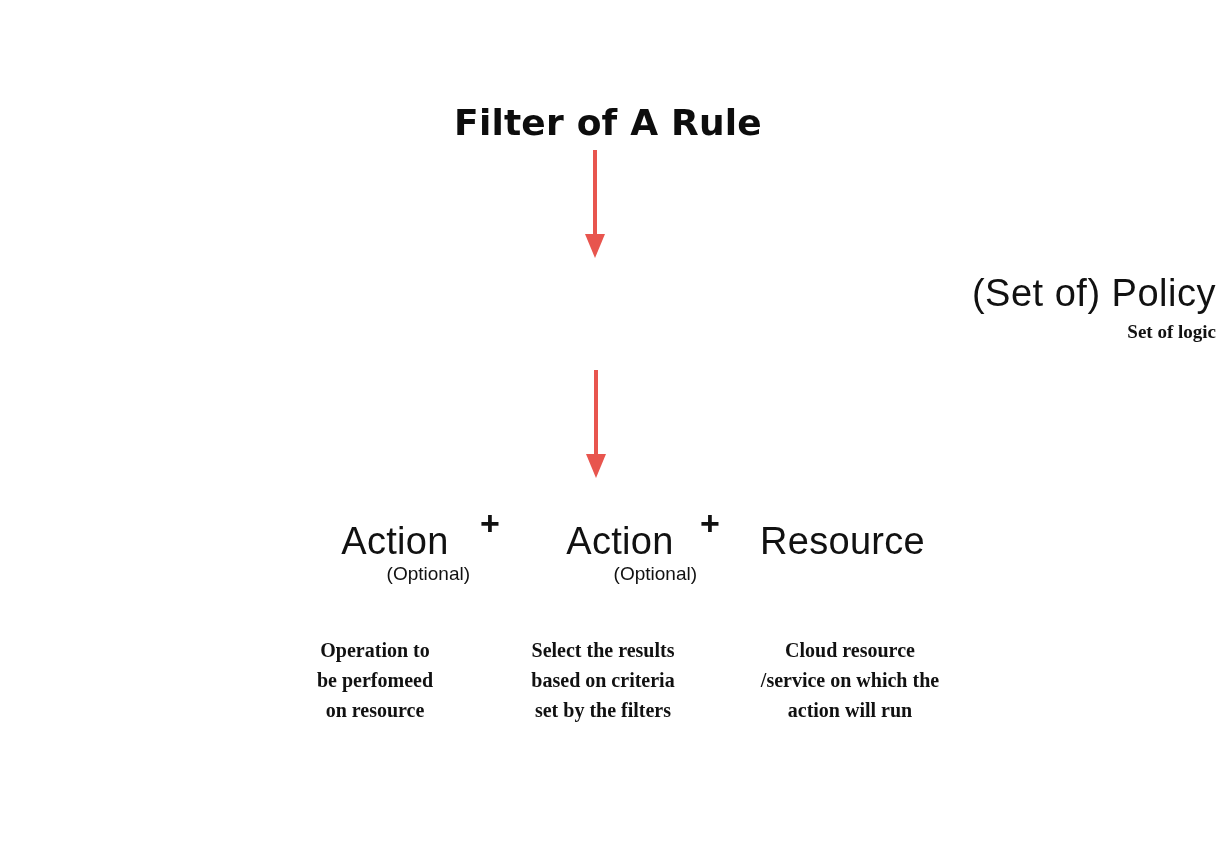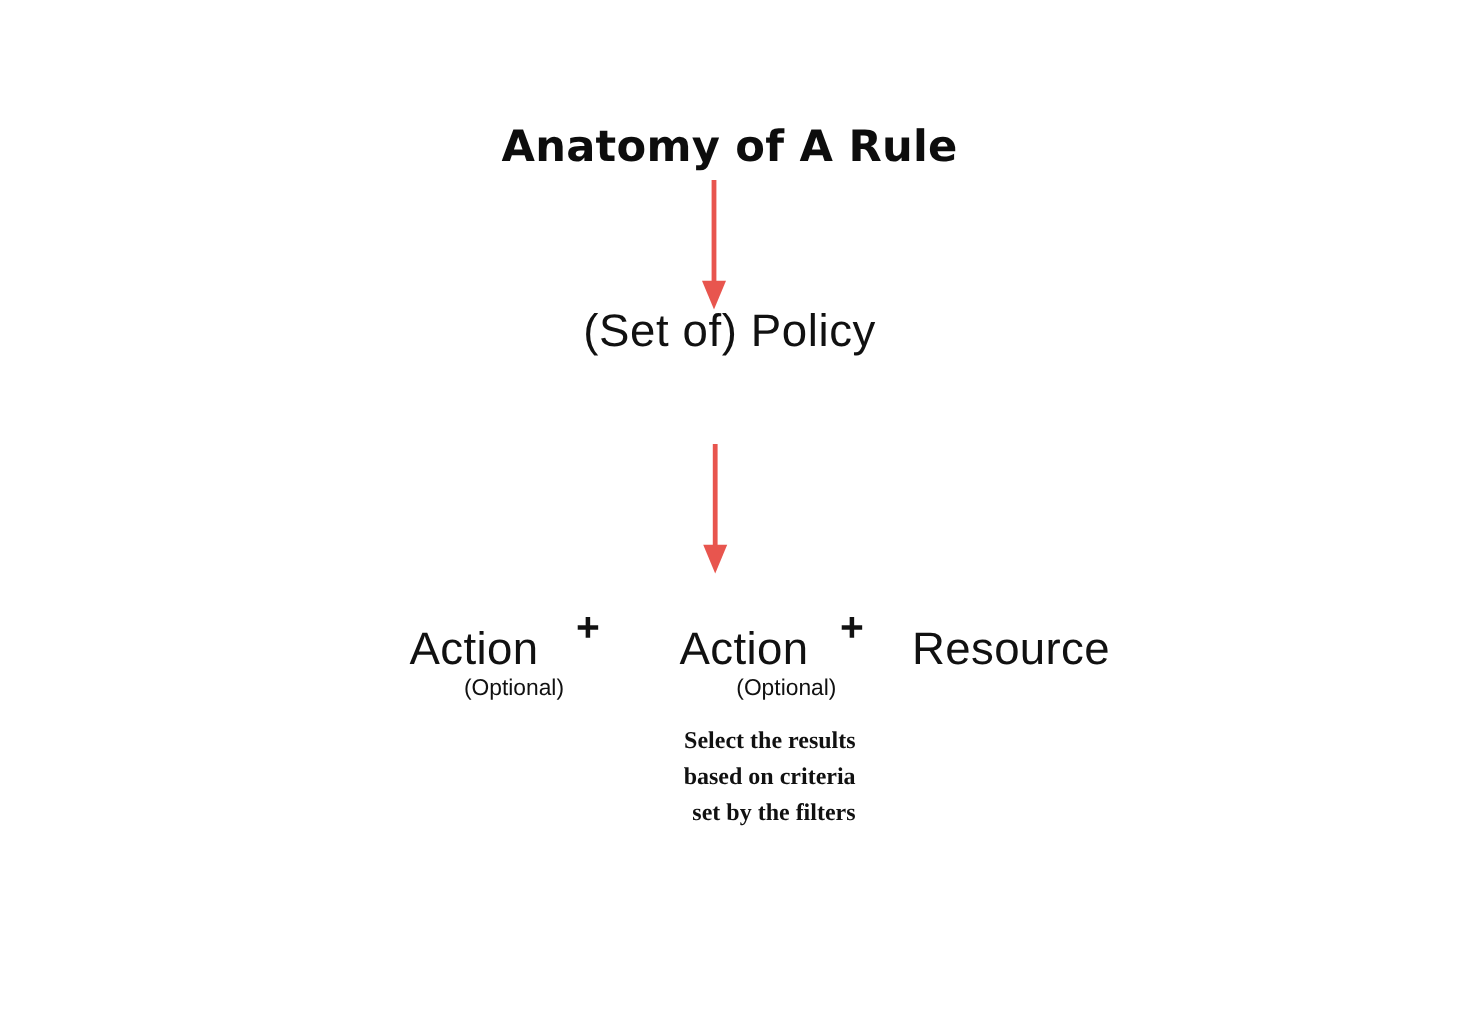--- a/index.html
+++ b/index.html
@@ -36,24 +36,24 @@
   }
 
   
   .arrow {
     position: absolute;
   }
 
   
   .policy {
     position: absolute;
-    top: 255px;
+    top: 272px;
     left: 0;
     width: 1216px;
-    text-align: center;
+    text-align: right;
   }
   .policy-title {
     font-family: "Liberation Sans", sans-serif;
     font-weight: 400;
     font-size: 38px;
     color: #111111;
     letter-spacing: 0.5px;
   }
   .policy-sub {
     margin-top: 6px;
@@ -108,44 +108,51 @@
     font-size: 20px;
     line-height: 30px;
     color: #111111;
   }
 </style>
 </head>
 <body>
 
 <div class="stage">
 
-  <div class="title">Anatomy of A Rule</div>
+  <div class="title">Filter of A Rule</div>
 
   <svg class="arrow" style="left:570px; top:150px;" width="50" height="112" viewBox="0 0 50 112">
     <line x1="25" y1="0" x2="25" y2="88" stroke="#e8554e" stroke-width="4"></line>
     <polygon points="25,108 15,84 35,84" fill="#e8554e"></polygon>
   </svg>
 
   <div class="policy">
     <div class="policy-title">(Set of) Policy</div>
+    <div class="policy-sub">Set of logic</div>
   </div>
 
   <svg class="arrow" style="left:572px; top:370px;" width="50" height="112" viewBox="0 0 50 112">
     <line x1="24" y1="0" x2="24" y2="88" stroke="#e8554e" stroke-width="4"></line>
     <polygon points="24,108 14,84 34,84" fill="#e8554e"></polygon>
   </svg>
 
   <div class="formula">
     <div class="term" style="left:10px; top:0; width:210px;">Action</div>
     <div class="plus" style="left:200px; top:4px;">+</div>
     <div class="term" style="left:240px; top:0; width:200px;">Action</div>
     <div class="plus" style="left:420px; top:4px;">+</div>
     <div class="term" style="left:445px; top:0; width:235px;">Resource</div>
   </div>
 
   <div class="optional" style="left:270px; top:563px; width:200px;">(Optional)</div>
   <div class="optional" style="left:497px; top:563px; width:200px;">(Optional)</div>
 
-  <div class="desc" style="left:493px; top:602px; width:220px; white-space:pre-line;text-align:right;">Select the results
+  <div class="desc" style="left:275px; top:635px; width:200px; white-space:pre-line;">Operation to
+be perfomeed
+on resource</div>
+  <div class="desc" style="left:493px; top:635px; width:220px; white-space:pre-line;">Select the results
 based on criteria
 set by the filters</div>
+  <div class="desc" style="left:730px; top:635px; width:240px; white-space:pre-line;">Cloud resource
+/service on which the
+action will run</div>
 
 </div>
 
 </body></html>

